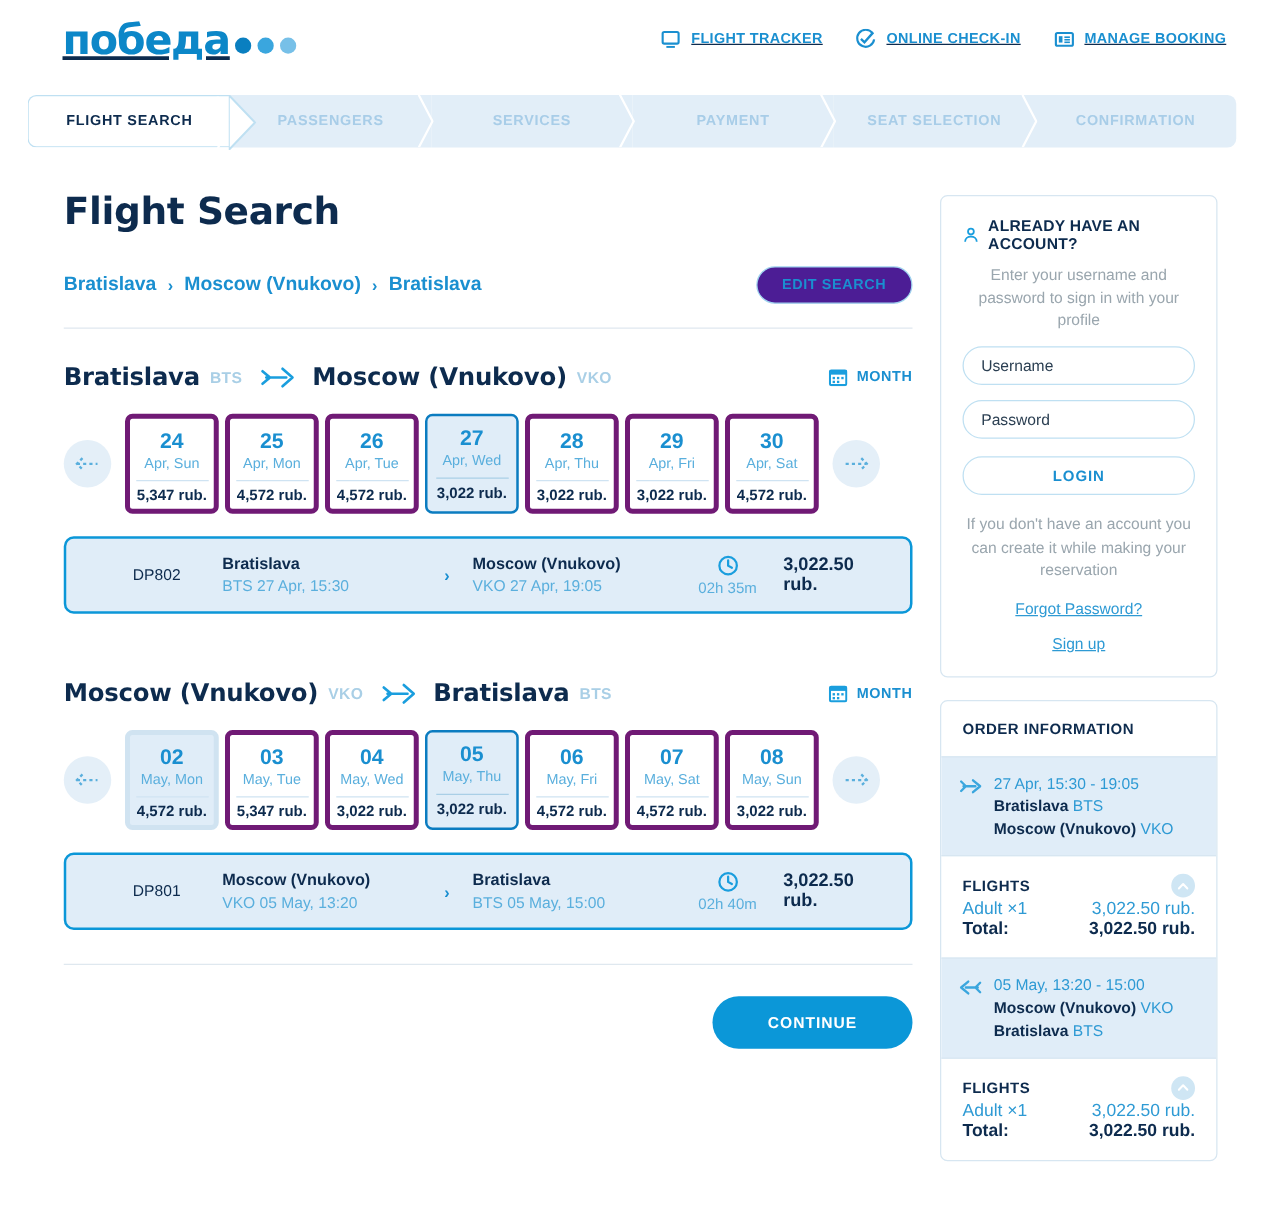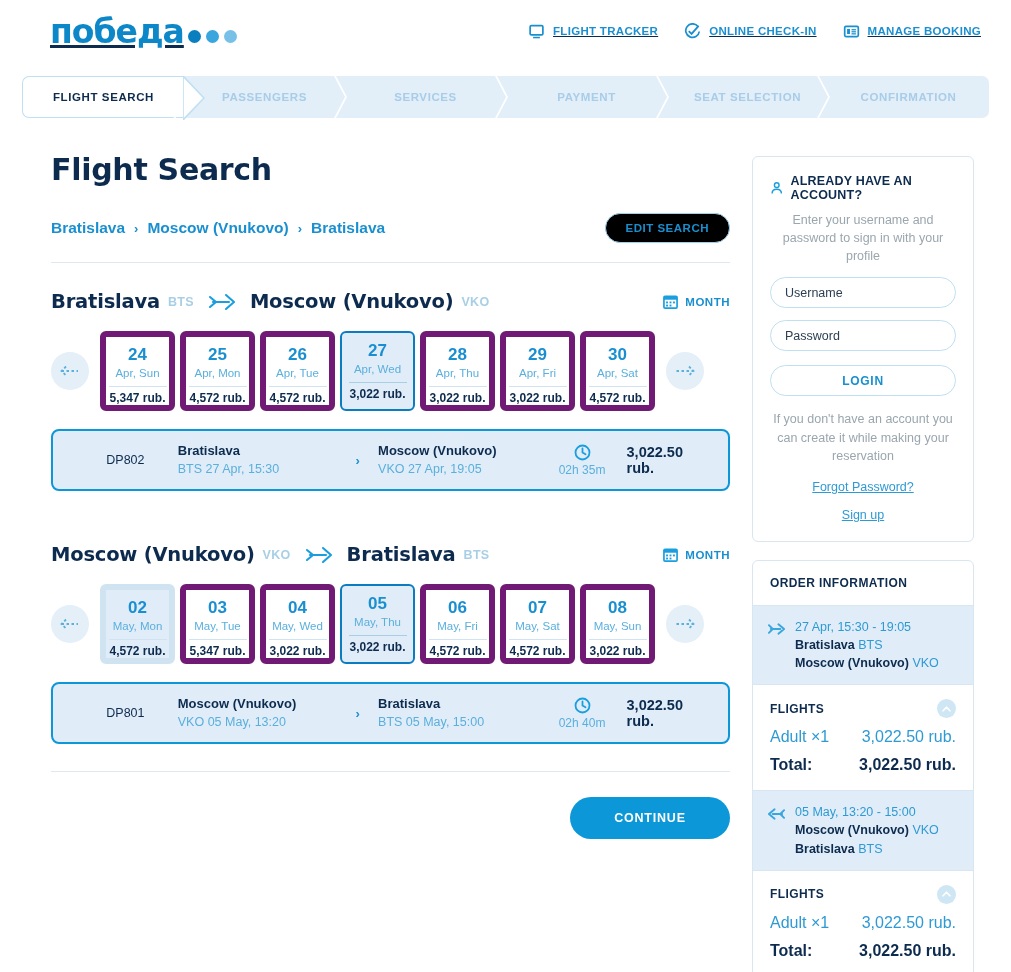--- a/index.html
+++ b/index.html
@@ -67,21 +67,21 @@
     font-size: 30px; font-weight: bold; color: #0d2b4e;
     margin-top: 34px; letter-spacing: -.3px;
   }
 
   .crumb-row { display: flex; align-items: center; margin-top: 26px; height: 30px; }
   .crumbs { display: flex; align-items: center; gap: 9px;
     font-size: 15.5px; font-weight: bold; color: #1a8fd0; }
   .crumbs .sep { color: #1a8fd0; font-size: 13px; font-weight: bold; }
   .crumbs a { color: #1a8fd0; text-decoration: none; cursor: pointer; }
   .edit-search {
-    margin-left: auto; border: 1px solid #9fd2ee; background: #000000; border-radius: 16px;
+    margin-left: auto; border: 1px solid #9fd2ee; background: #4c1d95; border-radius: 16px;
     padding: 8px 20px; font-size: 11.5px; font-weight: bold; color: #1a8fd0;
     letter-spacing: .5px; cursor: pointer;
   }
   .hr { height: 1px; background: #dfe8ef; margin-top: 19px; }
 
   
   .route-row { display: flex; align-items: center; margin-top: 27px; }
   .route-title { display: flex; align-items: center; gap: 8px; }
   .route-city {
     font-family: "DejaVu Sans", sans-serif;
@@ -93,21 +93,21 @@
   .month-btn .label { font-size: 11.5px; font-weight: bold; color: #1a8fd0; letter-spacing: .5px; }
 
   
   .date-strip { display: flex; align-items: center; gap: 0; margin-top: 18px; }
   .nav-circle {
     width: 38px; height: 38px; border-radius: 50%; background: #e4eff8;
     display: flex; align-items: center; justify-content: center; cursor: pointer; flex: none;
   }
   .dates { display: flex; gap: 5px; margin: 0 11px; }
   .date-card {
-    width: 75px; height: 80px; border: 6px solid #701a75; border-radius: 6px;
+    width: 75px; height: 80px; border: 4px solid #701a75; border-radius: 6px;
     background: #fff; display: flex; flex-direction: column; align-items: center;
     padding-top: 9px; cursor: pointer; position: relative;
   }
   .date-card.hovered { background: #e0edf8; border-color: #d0e3f1; }
   .date-card.selected { background: #e0edf8; border: 2px solid #0b7cc0; }
   .date-card .dnum { font-size: 17px; font-weight: bold; color: #1a8fd0; line-height: 1.05; }
   .date-card .dsub { font-size: 11.5px; color: #5aafdd; margin-top: 3px; }
   .date-card .dprice {
     font-size: 12px; font-weight: bold; color: #0d2b4e;
     margin-top: 7px; padding-top: 4px; width: 58px; text-align: center;
@@ -171,21 +171,21 @@
   .order-leg .ltime { font-size: 12.5px; color: #2e9ad4; line-height: 1.45; }
   .order-leg .lcity { font-size: 12.5px; font-weight: bold; color: #0d2b4e; line-height: 1.45; }
   .order-leg .lcode { font-weight: normal; color: #2e9ad4; }
   .order-fl { padding: 14px 17px 16px 17px; }
   .order-fl-head { display: flex; align-items: center; }
   .order-fl-head .t { font-size: 12px; font-weight: bold; color: #0d2b4e; letter-spacing: .4px; }
   .chev-btn {
     margin-left: auto; width: 19px; height: 19px; border-radius: 50%;
     background: #cfe6f4; display: flex; align-items: center; justify-content: center; cursor: pointer;
   }
-  .order-row { display: flex; margin-top: 10px; font-size: 16px; }
+  .order-row { display: flex; font-size: 14px; }
   .order-row .k { color: #2e9ad4; }
   .order-row .v { margin-left: auto; color: #2e9ad4; }
   .order-row.total .k { color: #0d2b4e; font-weight: bold; }
   .order-row.total .v { color: #0d2b4e; font-weight: bold; }
 </style>
 </head>
 <body>
 
 <div class="page">
 

